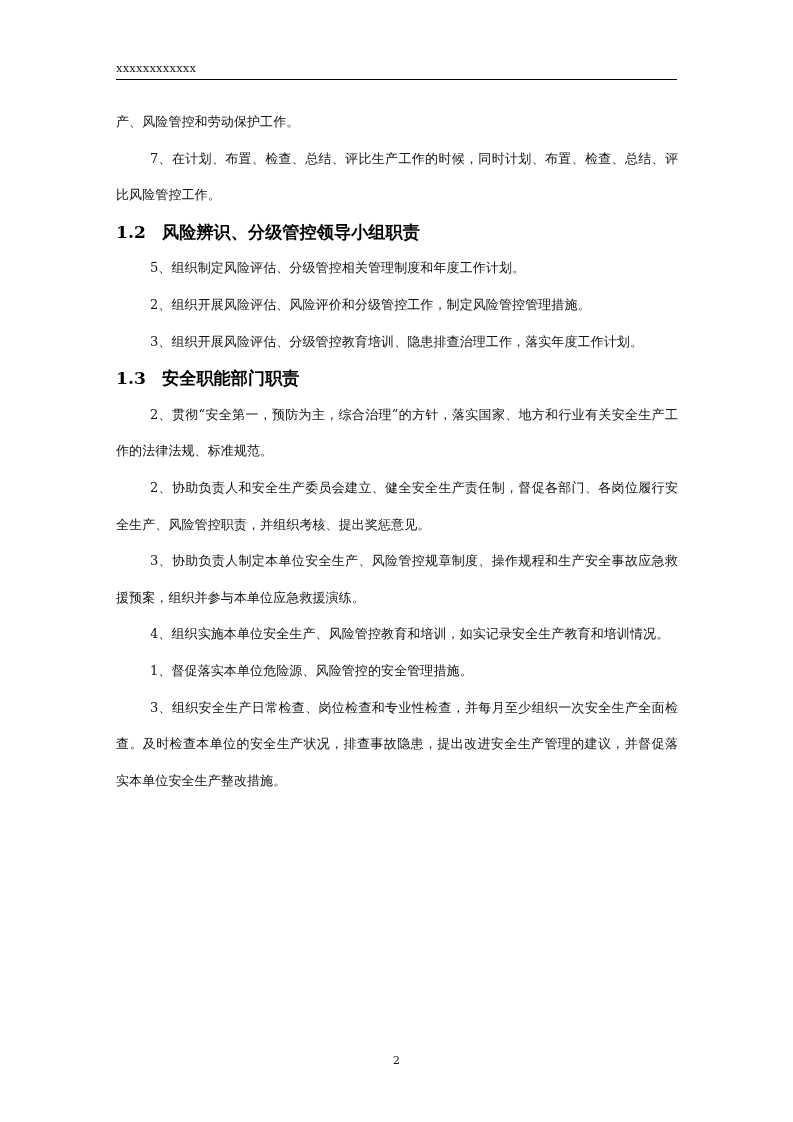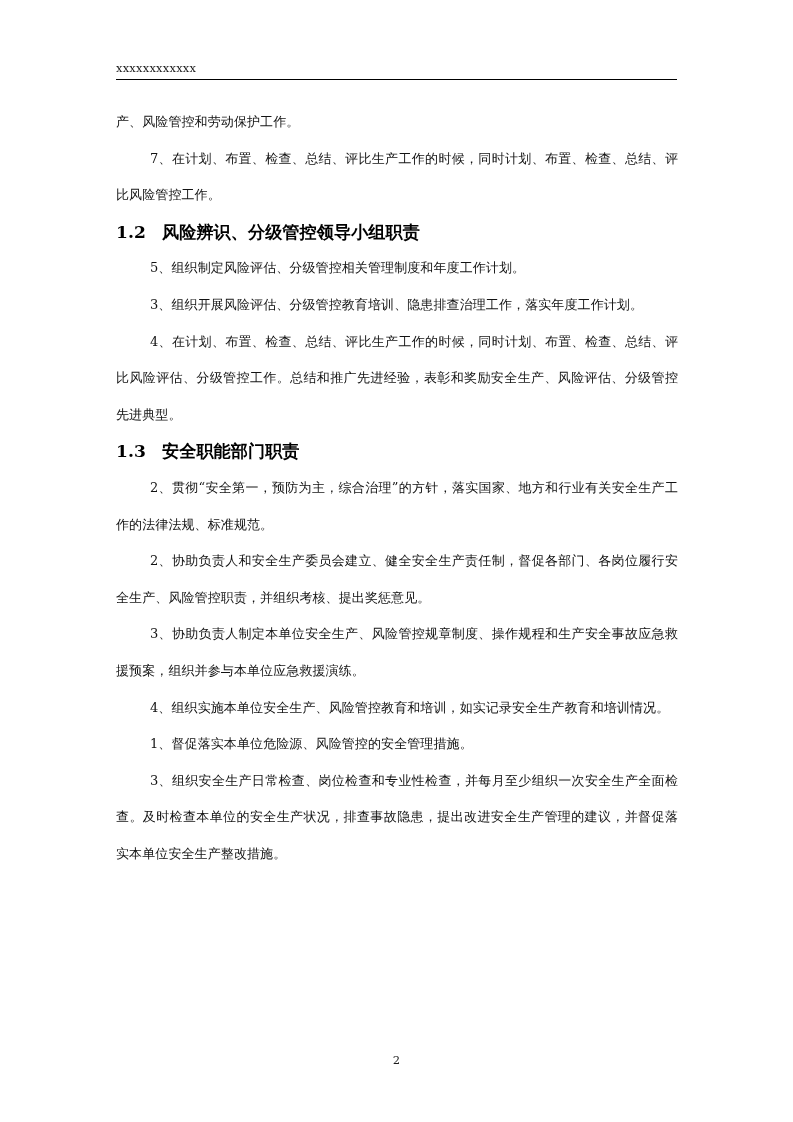--- a/index.html
+++ b/index.html
@@ -105,22 +105,22 @@
   <div class="page-header">
     <div class="header-text">xxxxxxxxxxxx</div>
     <div class="header-rule"></div>
   </div>
 
   <div class="body-area">
       <p class="para">产、风险管控和劳动保护工作。</p>
       <p class="para indent">7、在计划、布置、检查、总结、评比生产工作的时候，同时计划、布置、检查、总结、评比风险管控工作。</p>
       <h2 class="heading"><span class="h-num">1.2</span><span>风险辨识、分级管控领导小组职责</span></h2>
       <p class="para indent">5、组织制定风险评估、分级管控相关管理制度和年度工作计划。</p>
+      <p class="para indent">2、组织开展风险评估、风险评价和分级管控工作，制定风险管控管理措施。</p>
       <p class="para indent">3、组织开展风险评估、分级管控教育培训、隐患排查治理工作，落实年度工作计划。</p>
-      <p class="para indent">4、在计划、布置、检查、总结、评比生产工作的时候，同时计划、布置、检查、总结、评比风险评估、分级管控工作。总结和推广先进经验，表彰和奖励安全生产、风险评估、分级管控先进典型。</p>
       <h2 class="heading"><span class="h-num">1.3</span><span>安全职能部门职责</span></h2>
       <p class="para indent">2、贯彻“安全第一，预防为主，综合治理”的方针，落实国家、地方和行业有关安全生产工作的法律法规、标准规范。</p>
       <p class="para indent">2、协助负责人和安全生产委员会建立、健全安全生产责任制，督促各部门、各岗位履行安全生产、风险管控职责，并组织考核、提出奖惩意见。</p>
       <p class="para indent">3、协助负责人制定本单位安全生产、风险管控规章制度、操作规程和生产安全事故应急救援预案，组织并参与本单位应急救援演练。</p>
       <p class="para indent">4、组织实施本单位安全生产、风险管控教育和培训，如实记录安全生产教育和培训情况。</p>
       <p class="para indent">1、督促落实本单位危险源、风险管控的安全管理措施。</p>
       <p class="para indent">3、组织安全生产日常检查、岗位检查和专业性检查，并每月至少组织一次安全生产全面检查。及时检查本单位的安全生产状况，排查事故隐患，提出改进安全生产管理的建议，并督促落实本单位安全生产整改措施。</p>
     </div>
 
   <div class="page-footer">

